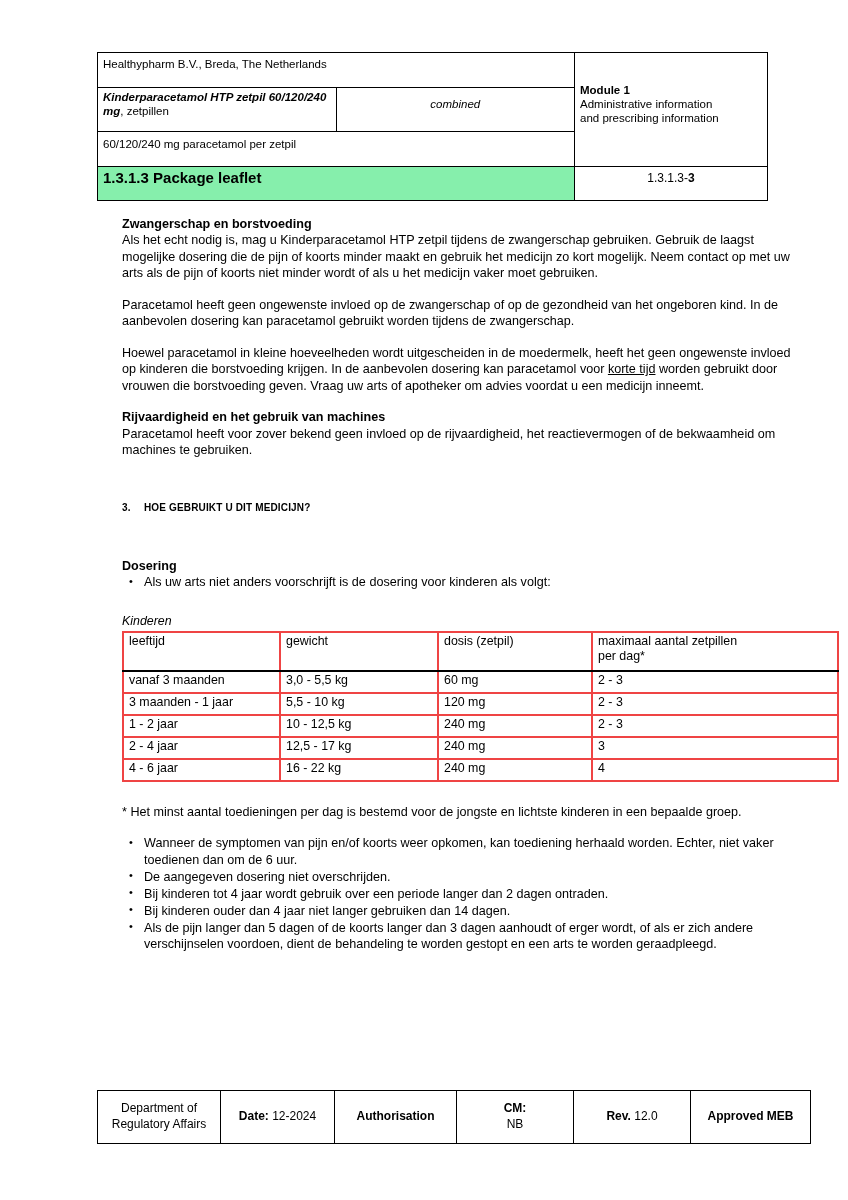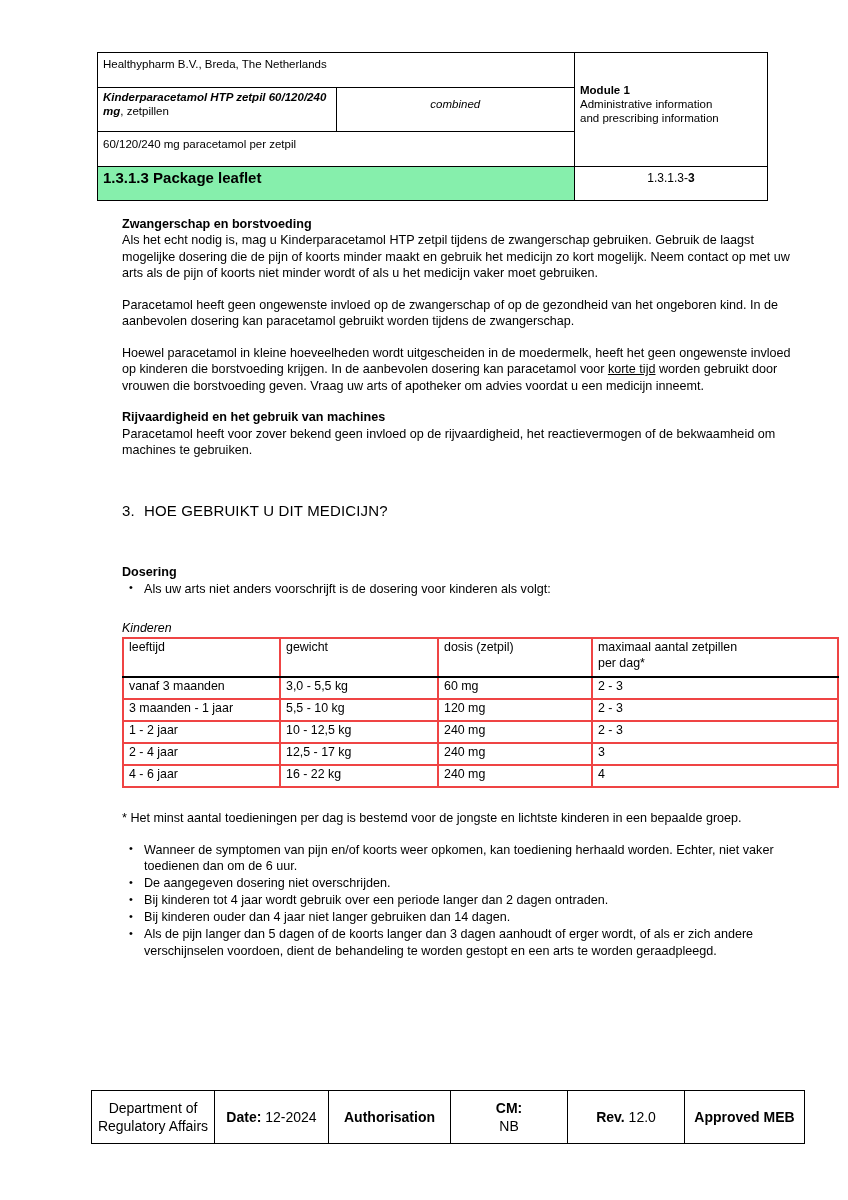--- a/index.html
+++ b/index.html
@@ -85,22 +85,22 @@
   p.para {
     margin: 0;
     padding: 0;
   }
   .gap-sm { height: 15px; }
   .gap-md { height: 22px; }
   .gap-xl { height: 42px; }
   u.ul { text-decoration: underline; }
 
   .sect-head {
-    font-weight: normal;
-    font-size: 15px;
+    font-weight: bold;
+    font-size: 10px;
     letter-spacing: 0.15px;
     margin: 0;
   }
   .sect-head .num {
     display: inline-block;
     width: 22px;
   }
 
   
   ul.blist {
@@ -154,26 +154,26 @@
   .c1 { width: 146px; }
   .c2 { width: 147px; }
   .c3 { width: 143px; }
   .c4 { width: 235px; }
 
   .footnote { margin: 0; line-height: 1.31; }
 
   
   .ftr-table {
     position: absolute;
-    left: 91px;
+    left: 97px;
     top: 1090px;
     width: 671px;
     border-collapse: collapse;
     table-layout: fixed;
-    font-size: 14px;
+    font-size: 12px;
   }
   .ftr-table td {
     border: 1px solid #000000;
     text-align: center;
     vertical-align: middle;
     height: 48px;
     padding: 2px 3px;
     line-height: 1.3;
   }
   .ftr-table td b { font-weight: bold; }

